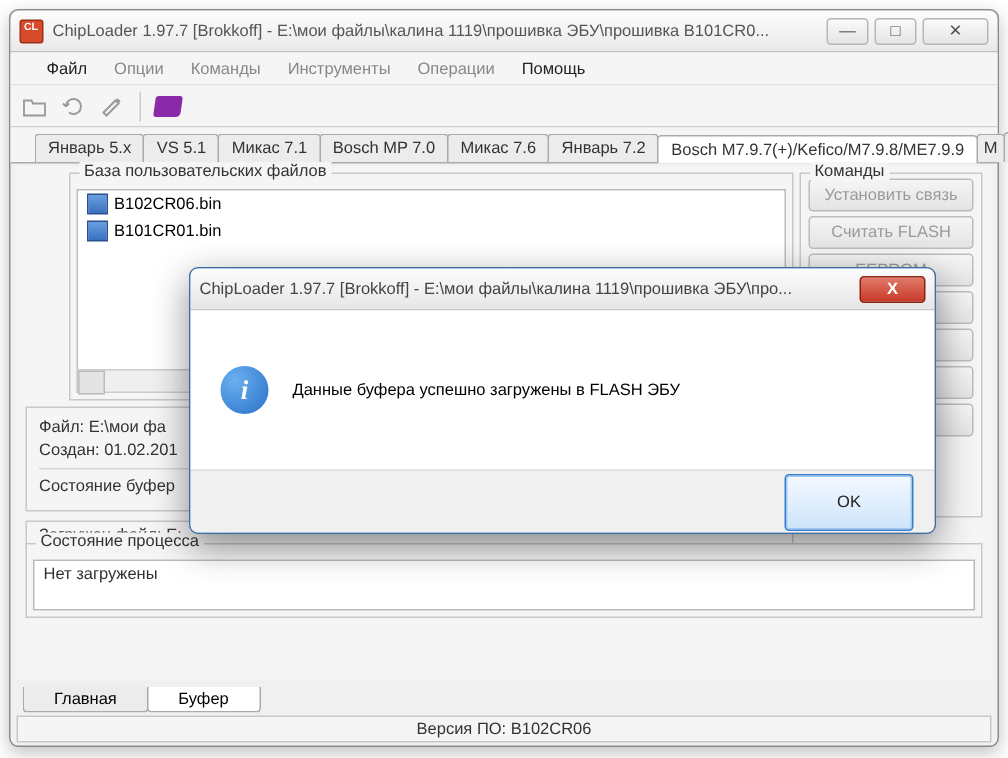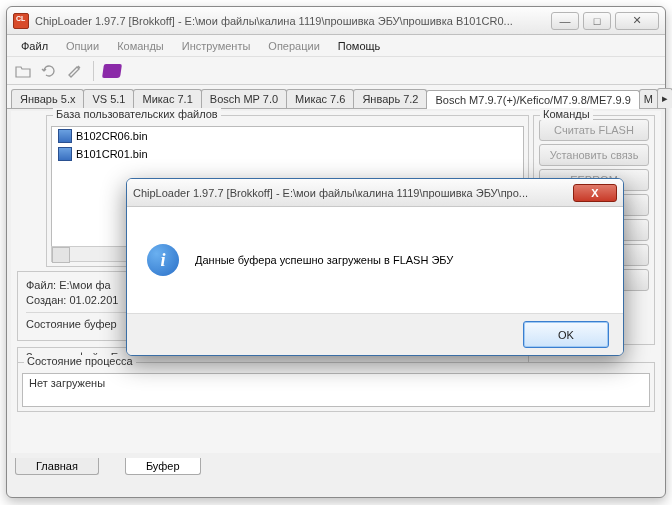--- a/index.html
+++ b/index.html
@@ -8,30 +8,30 @@
 
 .window { position: absolute; left: 6px; top: 6px; width: 660px; height: 492px; background: #f0f0f0; border: 1px solid #8a8a8a; border-radius: 6px; box-shadow: 0 4px 12px rgba(0,0,0,.25); }
 .titlebar { height: 28px; background: linear-gradient(#fdfdfd,#e9e9e9); border-bottom: 1px solid #bfbfbf; display: flex; align-items: center; padding: 0 6px; border-radius: 6px 6px 0 0; }
 .titlebar .app-icon { width: 16px; height: 16px; background: #d84b2a; border: 1px solid #9a3018; border-radius: 2px; margin-right: 6px; position: relative; }
 .titlebar .app-icon::after { content:"CL"; position:absolute; font-size:7px; color:#fff; font-weight:bold; left:2px; top:1px; }
 .titlebar .title { flex: 1; color: #555; white-space: nowrap; overflow: hidden; text-overflow: ellipsis; }
 .winbtns { display: flex; gap: 4px; }
 .winbtn { width: 28px; height: 18px; border: 1px solid #b5b5b5; border-radius: 3px; background: linear-gradient(#fafafa,#e4e4e4); display: flex; align-items: center; justify-content: center; color: #555; }
 .winbtn.close { width: 44px; }
 
-.menubar { height: 22px; background: #f5f5f5; display: flex; align-items: center; padding: 0 6px; gap: 2px; border-bottom: 1px solid #e0e0e0; }
+.menubar { height: 22px; background: #f5f5f5; display: flex; align-items: center; padding: 0 16px; gap: 2px; border-bottom: 1px solid #e0e0e0; }
 .menuitem { padding: 2px 8px; color: #888; }
 .menuitem.enabled { color: #222; }
 
 .toolbar { height: 28px; background: #f5f5f5; display: flex; align-items: center; padding: 0 6px; gap: 6px; border-bottom: 1px solid #d0d0d0; }
 .toolbtn { width: 20px; height: 20px; border: 1px solid transparent; display: flex; align-items: center; justify-content: center; color: #888; }
 .toolbar .sep { width: 1px; height: 20px; background: #ccc; margin: 0 2px; }
 .book-icon { width: 18px; height: 14px; background: #8b2aa8; border-radius: 2px 2px 3px 2px; transform: skewX(-8deg); }
 
-.tabsrow { height: 24px; display: flex; align-items: flex-end; padding: 0 4px; background: #f5f5f5; border-bottom: 1px solid #aaa; }
+.tabsrow { height: 24px; display: flex; align-items: flex-end; padding: 0 16px; background: #f5f5f5; border-bottom: 1px solid #aaa; }
 .tab { padding: 3px 8px; border: 1px solid #aaa; border-bottom: none; background: #ececec; margin-right: -1px; color: #333; border-radius: 3px 3px 0 0; white-space: nowrap; }
 .tab.active { background: #fff; position: relative; top: 1px; margin-top: 32px; }
 .tab.small { padding: 3px 4px; }
 
 .content { position: absolute; left: 4px; right: 4px; top: 104px; bottom: 44px; background: #f5f5f5; }
 
 .group { position: absolute; border: 1px solid #c8c8c8; background: #f5f5f5; }
 .group-label { position: absolute; top: -8px; left: 6px; background: #f5f5f5; padding: 0 3px; color: #333; }
 
 .filelist { position: absolute; left: 6px; top: 4px; right: 132px; height: 152px; margin-left: 29px; }
@@ -49,33 +49,33 @@
 .info { position: absolute; left: 6px; top: 160px; right: 132px; height: 70px; border: 1px solid #c8c8c8; padding: 6px 8px; color: #333; line-height: 15px; }
 .info hr { border: none; border-top: 1px solid #d8d8d8; margin: 4px 0; }
 
 .loaded { position: absolute; left: 6px; top: 236px; right: 132px; height: 22px; border: 1px solid #c8c8c8; padding: 3px 8px; color: #333; white-space: nowrap; overflow: hidden; }
 
 .process { position: absolute; left: 6px; top: 251px; right: 6px; height: 50px; }
 .process-inner { position: absolute; left: 4px; top: 10px; right: 4px; bottom: 4px; background: #fff; border: 1px solid #bbb; padding: 3px 6px; color: #333; }
 
 .bottomtabs { position: absolute; left: 8px; bottom: 22px; display: flex; }
 .bottab { padding: 2px 20px; border: 1px solid #aaa; border-top: none; background: #ececec; margin-right: -1px; border-radius: 0 0 3px 3px; }
-.bottab.active { background: #fff; margin-left: 27px; }
+.bottab.active { background: #fff; }
 
 .statusbar { position: absolute; left: 4px; right: 4px; bottom: 2px; height: 18px; border: 1px solid #c8c8c8; background: #f5f5f5; text-align: center; line-height: 16px; color: #333; }
 
 
 .dialog { position: absolute; left: 126px; top: 178px; width: 498px; height: 178px; background: #fff; border: 1px solid #3a6ea5; border-radius: 6px; box-shadow: 0 8px 24px rgba(0,0,0,.45); overflow: hidden; }
 .dlg-title { height: 28px; background: linear-gradient(#fcfcfc,#e6e6e6); display: flex; align-items: center; padding: 0 6px; border-bottom: 1px solid #c8c8c8; }
 .dlg-title .title { flex: 1; color: #444; white-space: nowrap; overflow: hidden; text-overflow: ellipsis; }
 .dlg-close { width: 44px; height: 18px; background: linear-gradient(#e07a6a,#c83a28); border: 1px solid #8a2010; border-radius: 3px; color: #fff; display: flex; align-items: center; justify-content: center; font-weight: bold; }
 .dlg-body { position: absolute; left: 0; top: 28px; right: 0; bottom: 42px; background: #fff; display: flex; align-items: center; padding: 0 20px; gap: 16px; }
 .info-icon { width: 32px; height: 32px; border-radius: 50%; background: radial-gradient(circle at 30% 30%, #6ab0f0, #2a70c8); display: flex; align-items: center; justify-content: center; color: #fff; font-weight: bold; font-size: 18px; font-style: italic; font-family: Georgia, serif; }
 .dlg-footer { position: absolute; left: 0; right: 0; bottom: 0; height: 42px; background: #f0f0f0; border-top: 1px solid #dcdcdc; display: flex; align-items: center; justify-content: flex-end; padding: 0 14px; }
-.ok-btn { width: 86px; height: 27px; background: linear-gradient(#f4f9ff,#cde4fb); border: 1px solid #3a7ecf; border-radius: 3px; color: #222; box-shadow: 0 0 0 1px #9ec9f4 inset; }
+.ok-btn { width: 86px; height: 38px; background: linear-gradient(#f4f9ff,#cde4fb); border: 1px solid #3a7ecf; border-radius: 3px; color: #222; box-shadow: 0 0 0 1px #9ec9f4 inset; }
 </style>
 </head>
 <body>
 
 <div class="window">
   <div class="titlebar">
     <div class="app-icon"></div>
     <div class="title">ChipLoader 1.97.7 [Brokkoff] - E:\мои файлы\калина 1119\прошивка ЭБУ\прошивка B101CR0...</div>
     <div class="winbtns">
       <div class="winbtn">—</div>
@@ -139,22 +139,22 @@
         <div class="file-item">
           <div class="file-icon"></div>
           <span>B101CR01.bin</span>
         </div>
       </div>
       <div class="filelist-scroll"></div>
     </div>
 
     <div class="group commands">
       <div class="group-label">Команды</div>
+      <div class="cmdbtn">Установить связь</div>
       <div class="cmdbtn">Считать FLASH</div>
-      <div class="cmdbtn">Установить связь</div>
       <div class="cmdbtn">EEPROM</div>
       <div class="cmdbtn">H</div>
       <div class="cmdbtn">ROM</div>
       <div class="cmdbtn"></div>
       <div class="cmdbtn"></div>
     </div>
 
     <div class="info">
       <div>Файл: E:\мои фа</div>
       <div>Создан: 01.02.201</div>
@@ -173,20 +173,23 @@
       </div>
     </div>
 
   </div>
 
   <div class="bottomtabs">
     <div class="bottab">Главная</div>
     <div class="bottab active">Буфер</div>
   </div>
 
+  <div class="statusbar">
+    <span>Версия ПО: B102CR06</span>
+  </div>
 </div>
 
 <div class="dialog">
   <div class="dlg-title">
     <div class="title">ChipLoader 1.97.7 [Brokkoff] - E:\мои файлы\калина 1119\прошивка ЭБУ\про...</div>
     <div class="dlg-close">X</div>
   </div>
   <div class="dlg-body">
     <div class="info-icon">i</div>
     <div>Данные буфера успешно загружены в FLASH ЭБУ</div>

